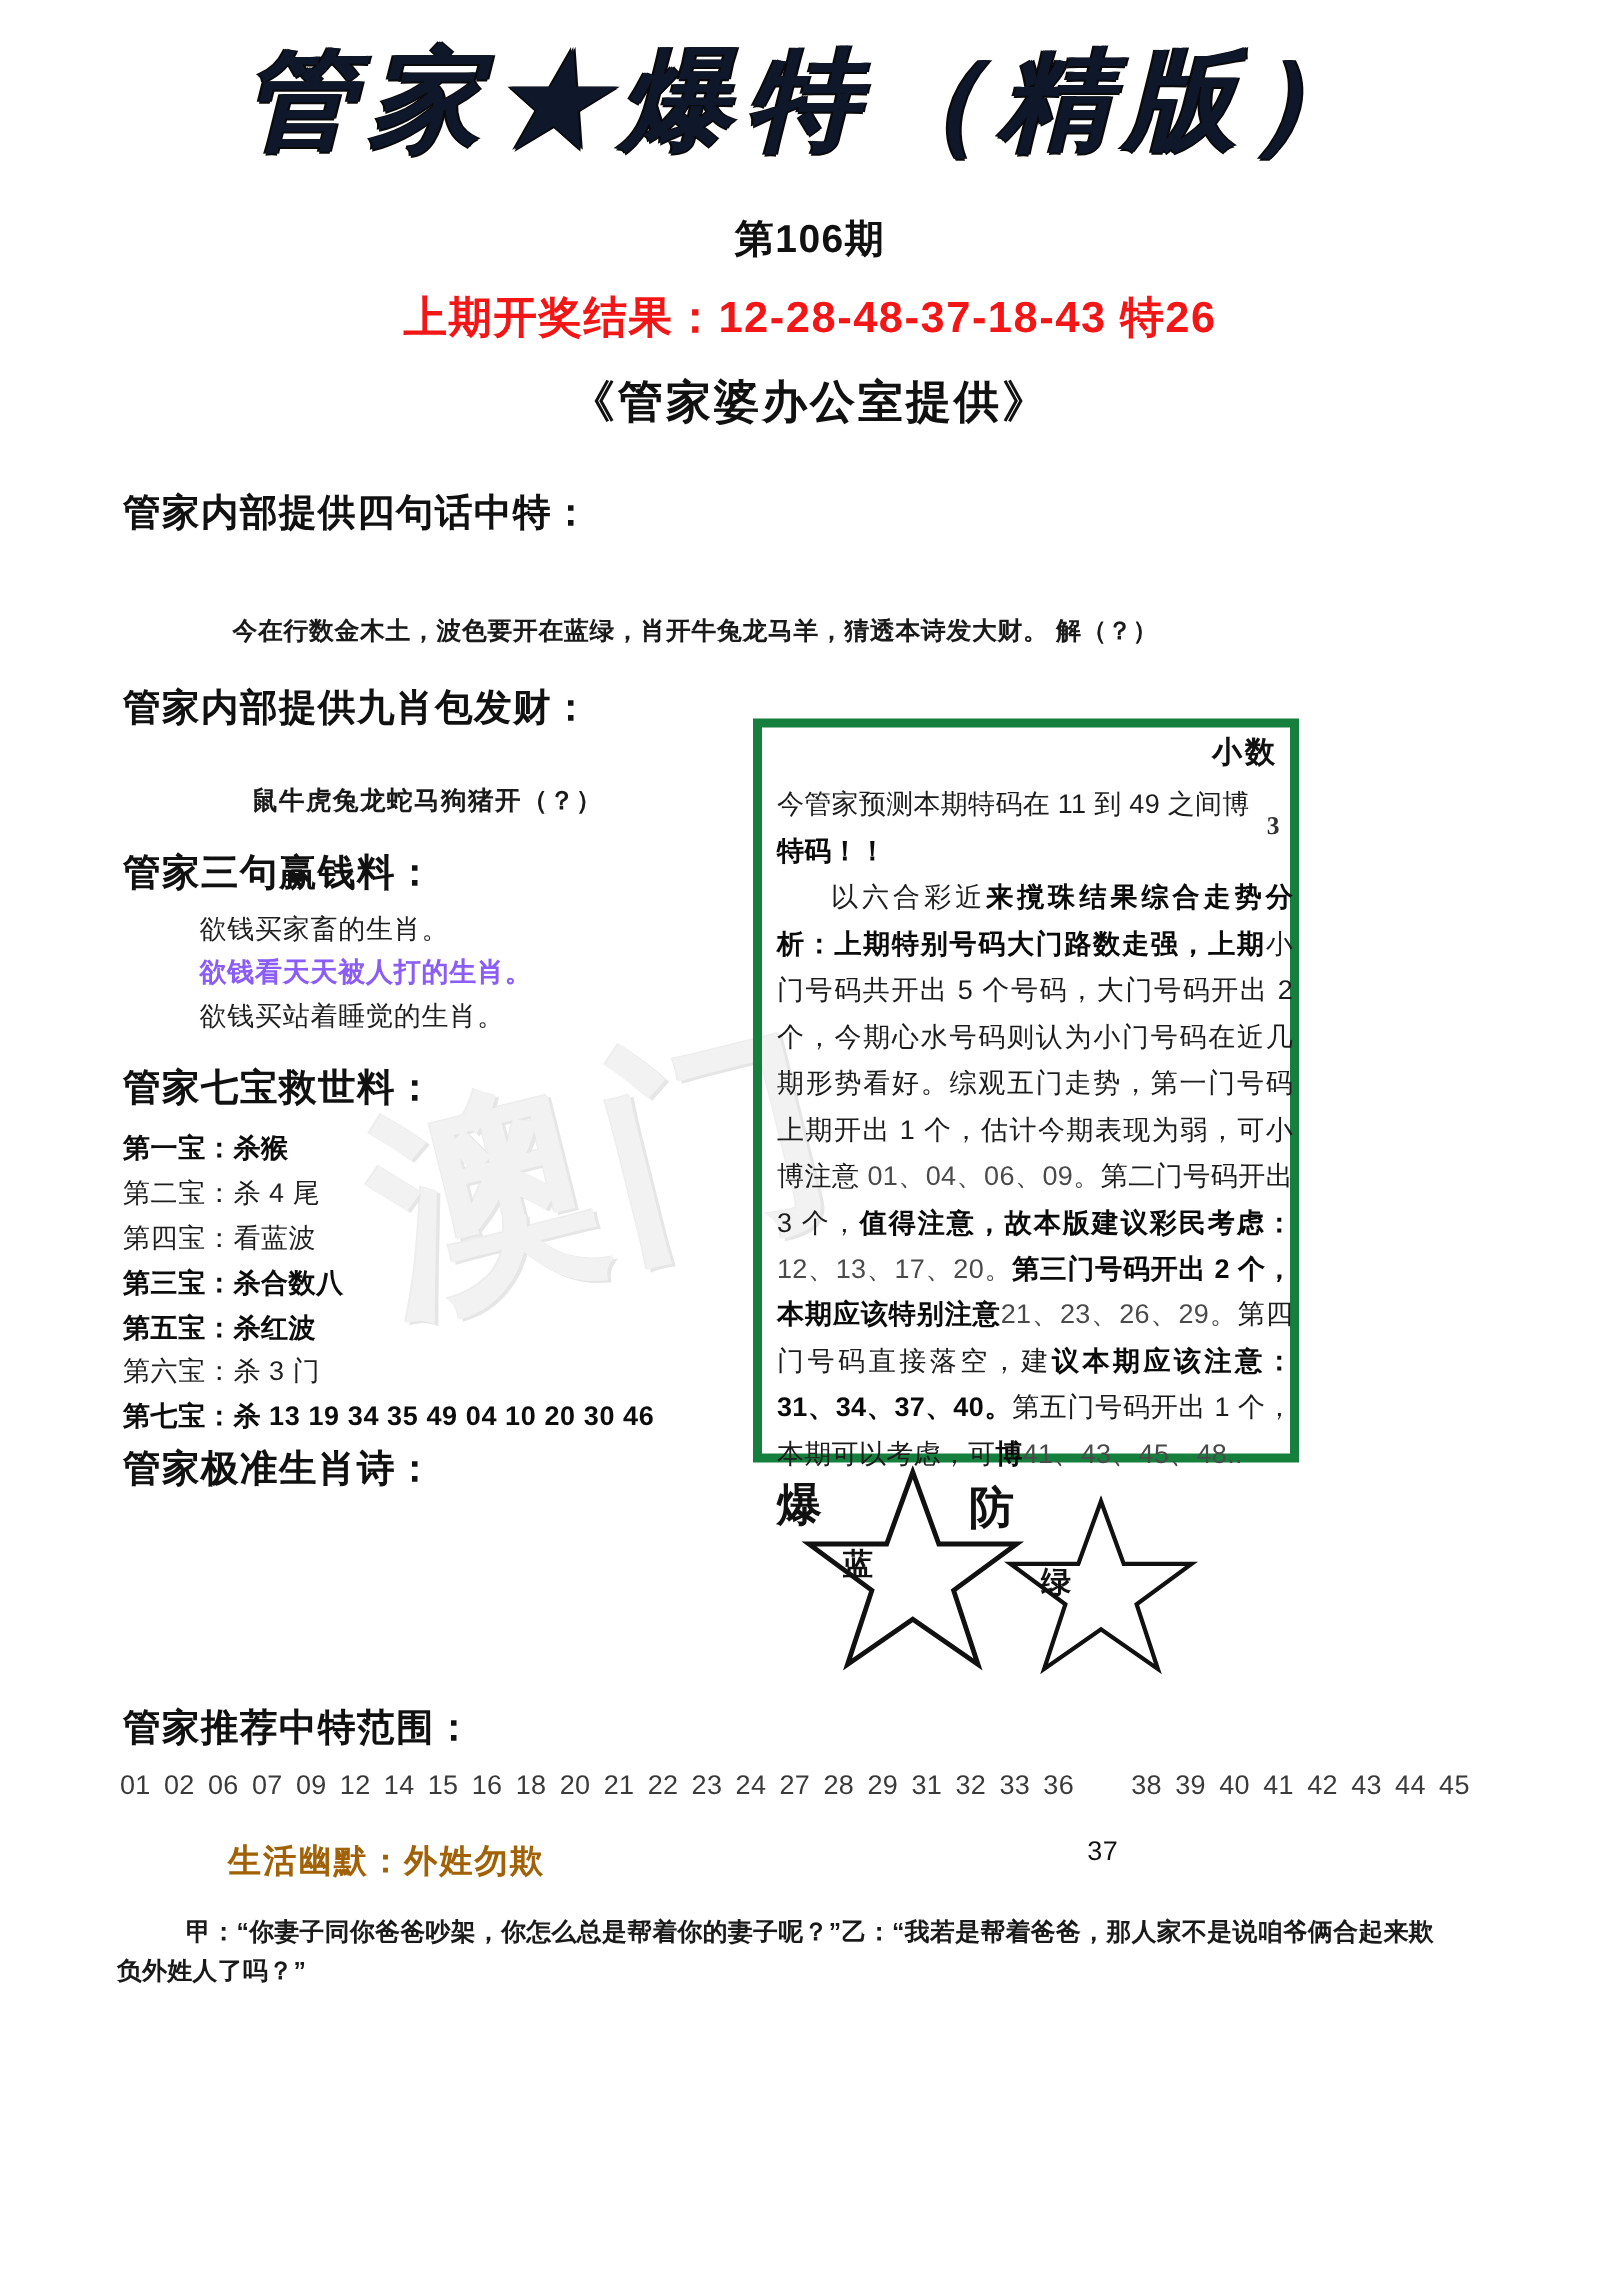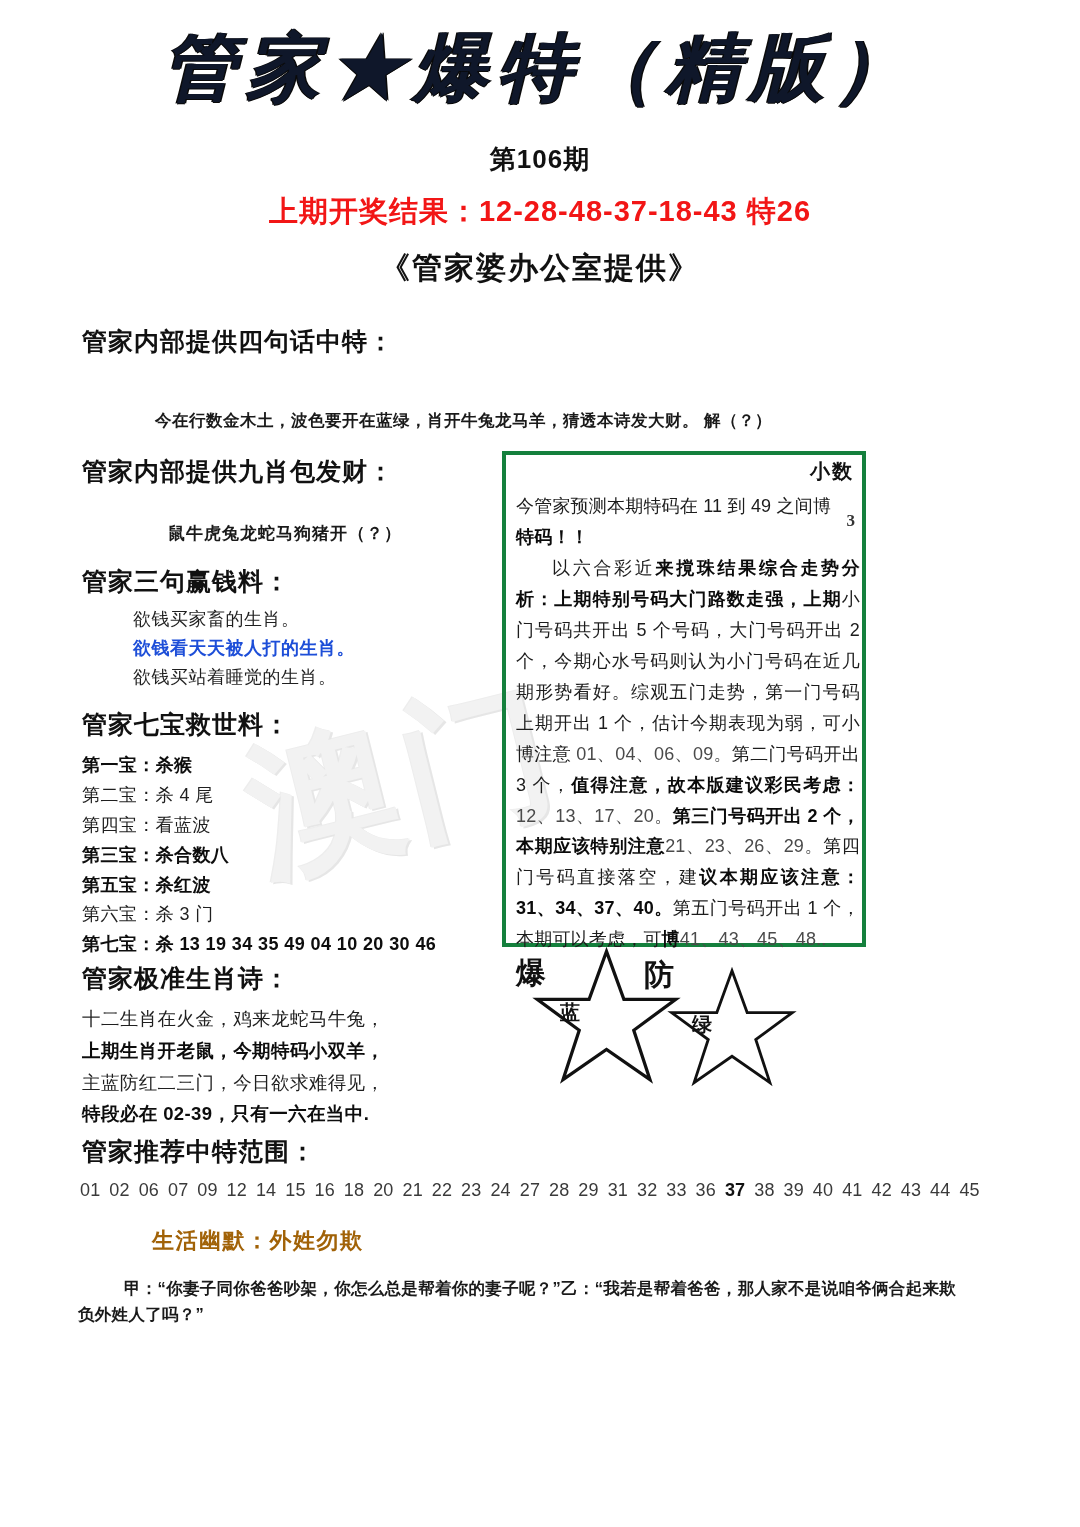--- a/index.html
+++ b/index.html
@@ -153,21 +153,21 @@
     top: 605px;
     z-index: 2;
   }
   .three-lines div {
     font-size: 18px;
     color: #1f1f1f;
     letter-spacing: 0.5px;
     line-height: 1.62;
     white-space: nowrap;
   }
-  .three-lines div.bold { font-weight: 700; color: #1d4ed8; }
+  .three-lines div.bold { font-weight: 700; color: #8b5cf6; }
 
   .treasures {
     position: absolute;
     left: 82px;
     top: 751px;
     z-index: 2;
   }
   .treasures .trow {
     font-size: 18px;
     line-height: 1.66;
@@ -197,21 +197,21 @@
     left: 80px;
     top: 1180px;
     width: 900px;
     display: flex;
     justify-content: space-between;
     font-size: 18px;
     color: #3a3a3a;
     letter-spacing: 0.2px;
     z-index: 2;
   }
-  .range-numbers span.hl { font-weight: 700; color: #111; }
+  .range-numbers span.hl { font-weight: 400; color: #111; margin-top: 44px; }
 
   .humor-head {
     position: absolute;
     left: 152px;
     top: 1226px;
     font-size: 22px;
     font-weight: 700;
     color: #a16207;
     letter-spacing: 1.5px;
     white-space: nowrap;
@@ -228,24 +228,24 @@
     line-height: 1.6;
     letter-spacing: 0.3px;
     text-indent: 46px;
     z-index: 2;
   }
 
   
   .analysis-box {
     position: absolute;
     left: 502px;
-    top: 451px;
+    top: 479px;
     width: 364px;
     height: 496px;
-    border: 4px solid #15803d;
+    border: 6px solid #15803d;
     background: transparent;
     box-sizing: border-box;
     z-index: 3;
   }
   .analysis-inner {
     position: relative;
     width: 100%;
     height: 100%;
   }
   .box-tag {
@@ -341,26 +341,20 @@
     <div class="trow bold">第一宝：杀猴</div>
     <div class="trow">第二宝：杀 4 尾</div>
     <div class="trow">第四宝：看蓝波</div>
     <div class="trow bold">第三宝：杀合数八</div>
     <div class="trow bold">第五宝：杀红波</div>
     <div class="trow">第六宝：杀 3 门</div>
     <div class="trow bold">第七宝：杀 13  19  34  35  49  04  10  20  30  46</div>
   </div>
 
   <div class="sec-head" style="position:absolute;left:82px;top:962px;z-index:2;">管家极准生肖诗：</div>
-  <div class="zodiac-poem">
-    <div>十二生肖在火金，鸡来龙蛇马牛兔，</div>
-    <div class="bold">上期生肖开老鼠，今期特码小双羊，</div>
-    <div>主蓝防红二三门，今日欲求难得见，</div>
-    <div class="bold">特段必在 02-39，只有一六在当中.</div>
-  </div>
 
   <div class="sec-head" style="position:absolute;left:82px;top:1135px;z-index:2;">管家推荐中特范围：</div>
   <div class="range-numbers" id="range-numbers">
       <span>01</span>
       <span>02</span>
       <span>06</span>
       <span>07</span>
       <span>09</span>
       <span>12</span>
       <span>14</span>

